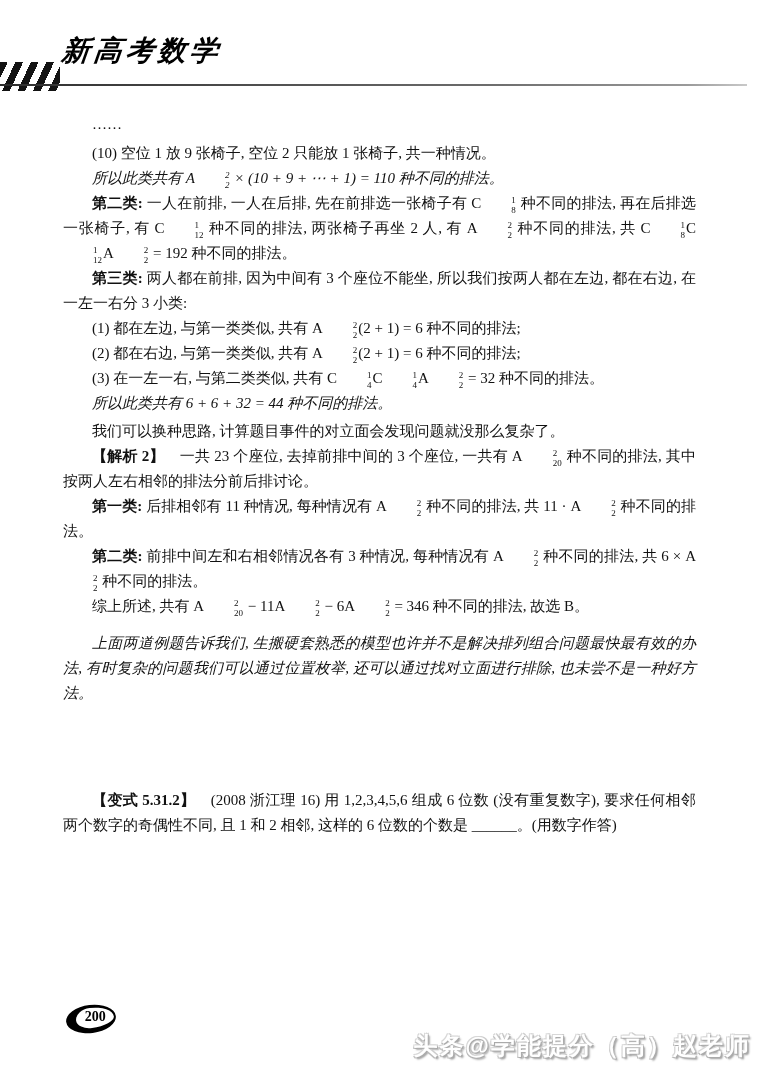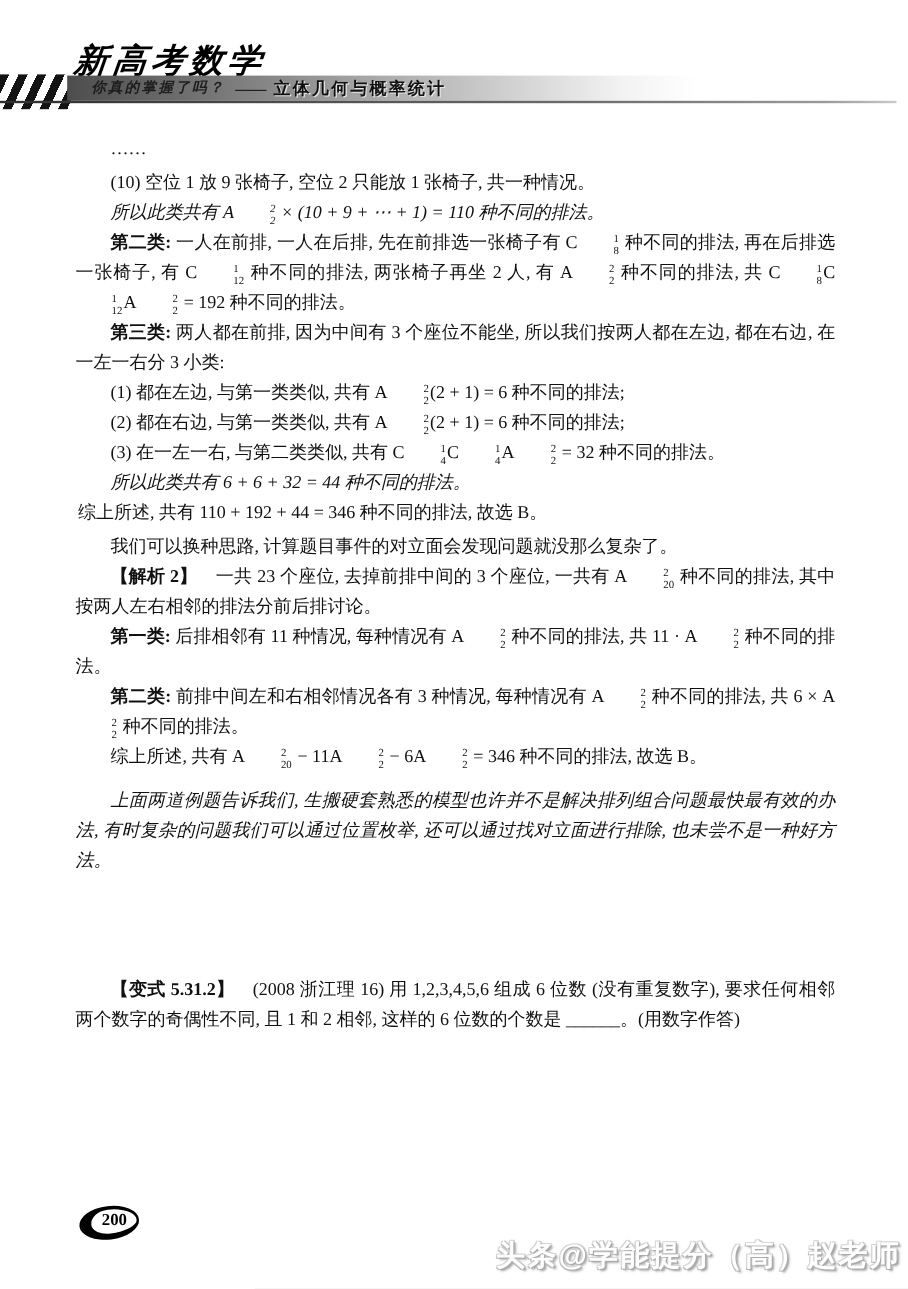--- a/index.html
+++ b/index.html
@@ -89,38 +89,32 @@
 </style>
 </head>
 <body>
 
 <div id="page">
 
   <div class="brand">新高考数学</div>
 
   <div class="stripes"></div>
 
-  <div class="banner-bar">
-    <span class="banner-series">你真的掌握了吗？</span>
-    <span class="banner-dash">——</span>
-    <span class="banner-title">立体几何与概率统计</span>
-  </div>
   <div class="banner-rule"></div>
 
   <div id="doc-body">
       <div class="para item" style="margin-top: 4px;">……</div>
       <div class="para item" style="margin-top: 4px;">(10) 空位 1 放 9 张椅子, 空位 2 只能放 1 张椅子, 共一种情况。</div>
       <div class="para item2">所以此类共有 A<span class="ss"><span>2</span><span>2</span></span> × (10 + 9 + ⋯ + 1) = 110 种不同的排法。</div>
       <div class="para para"><b>第二类:</b> 一人在前排, 一人在后排, 先在前排选一张椅子有 C<span class="ss"><span>1</span><span>8</span></span> 种不同的排法, 再在后排选一张椅子, 有 C<span class="ss"><span>1</span><span>12</span></span> 种不同的排法, 两张椅子再坐 2 人, 有 A<span class="ss"><span>2</span><span>2</span></span> 种不同的排法, 共 C<span class="ss"><span>1</span><span>8</span></span>C<span class="ss"><span>1</span><span>12</span></span>A<span class="ss"><span>2</span><span>2</span></span> = 192 种不同的排法。</div>
       <div class="para para"><b>第三类:</b> 两人都在前排, 因为中间有 3 个座位不能坐, 所以我们按两人都在左边, 都在右边, 在一左一右分 3 小类:</div>
       <div class="para item">(1) 都在左边, 与第一类类似, 共有 A<span class="ss"><span>2</span><span>2</span></span>(2 + 1) = 6 种不同的排法;</div>
       <div class="para item">(2) 都在右边, 与第一类类似, 共有 A<span class="ss"><span>2</span><span>2</span></span>(2 + 1) = 6 种不同的排法;</div>
       <div class="para item">(3) 在一左一右, 与第二类类似, 共有 C<span class="ss"><span>1</span><span>4</span></span>C<span class="ss"><span>1</span><span>4</span></span>A<span class="ss"><span>2</span><span>2</span></span> = 32 种不同的排法。</div>
       <div class="para item2">所以此类共有 6 + 6 + 32 = 44 种不同的排法。</div>
-      <div class="para flush">综上所述, 共有 110 + 192 + 44 = 346 种不同的排法, 故选 B。</div>
       <div class="para para" style="margin-top: 3px;">我们可以换种思路, 计算题目事件的对立面会发现问题就没那么复杂了。</div>
       <div class="para para"><b>【解析 2】</b> 一共 23 个座位, 去掉前排中间的 3 个座位, 一共有 A<span class="ss"><span>2</span><span>20</span></span> 种不同的排法, 其中按两人左右相邻的排法分前后排讨论。</div>
       <div class="para para"><b>第一类:</b> 后排相邻有 11 种情况, 每种情况有 A<span class="ss"><span>2</span><span>2</span></span> 种不同的排法, 共 11 · A<span class="ss"><span>2</span><span>2</span></span> 种不同的排法。</div>
       <div class="para para"><b>第二类:</b> 前排中间左和右相邻情况各有 3 种情况, 每种情况有 A<span class="ss"><span>2</span><span>2</span></span> 种不同的排法, 共 6 × A<span class="ss"><span>2</span><span>2</span></span> 种不同的排法。</div>
       <div class="para para">综上所述, 共有 A<span class="ss"><span>2</span><span>20</span></span> − 11A<span class="ss"><span>2</span><span>2</span></span> − 6A<span class="ss"><span>2</span><span>2</span></span> = 346 种不同的排法, 故选 B。</div>
       <div class="para para" style="margin-top: 12px; font-style: italic;">上面两道例题告诉我们, 生搬硬套熟悉的模型也许并不是解决排列组合问题最快最有效的办法, 有时复杂的问题我们可以通过位置枚举, 还可以通过找对立面进行排除, 也未尝不是一种好方法。</div>
       <div class="para para" style="margin-top: 82px;"><b>【变式 5.31.2】</b> (2008 浙江理 16) 用 1,2,3,4,5,6 组成 6 位数 (没有重复数字), 要求任何相邻两个数字的奇偶性不同, 且 1 和 2 相邻, 这样的 6 位数的个数是 ______。(用数字作答)</div>
     </div>
 
   <div class="page-badge">

